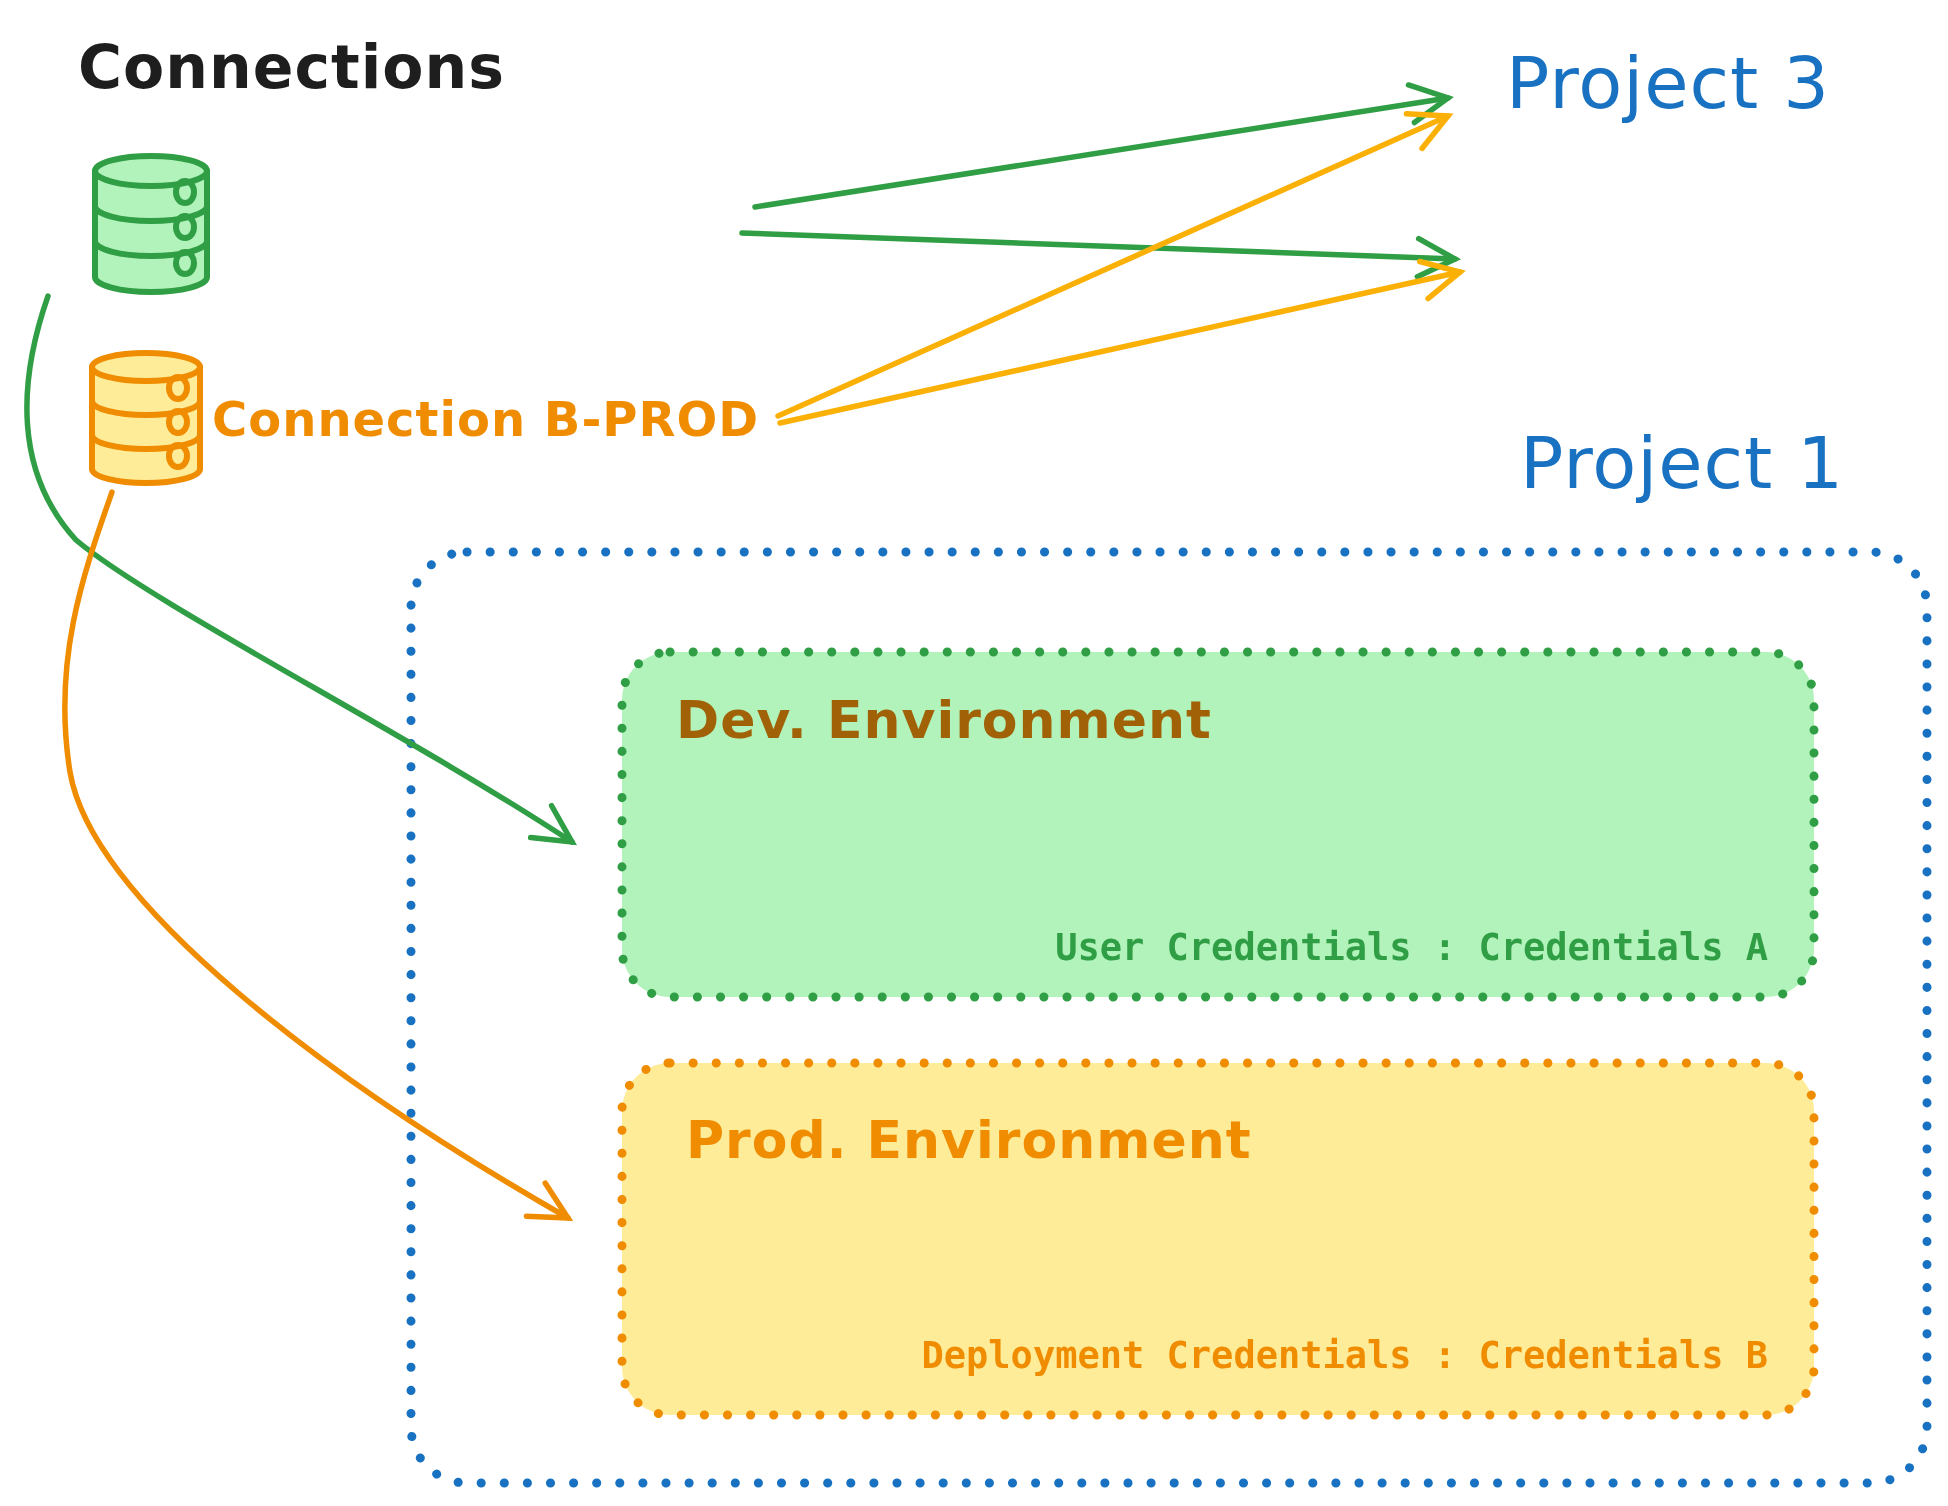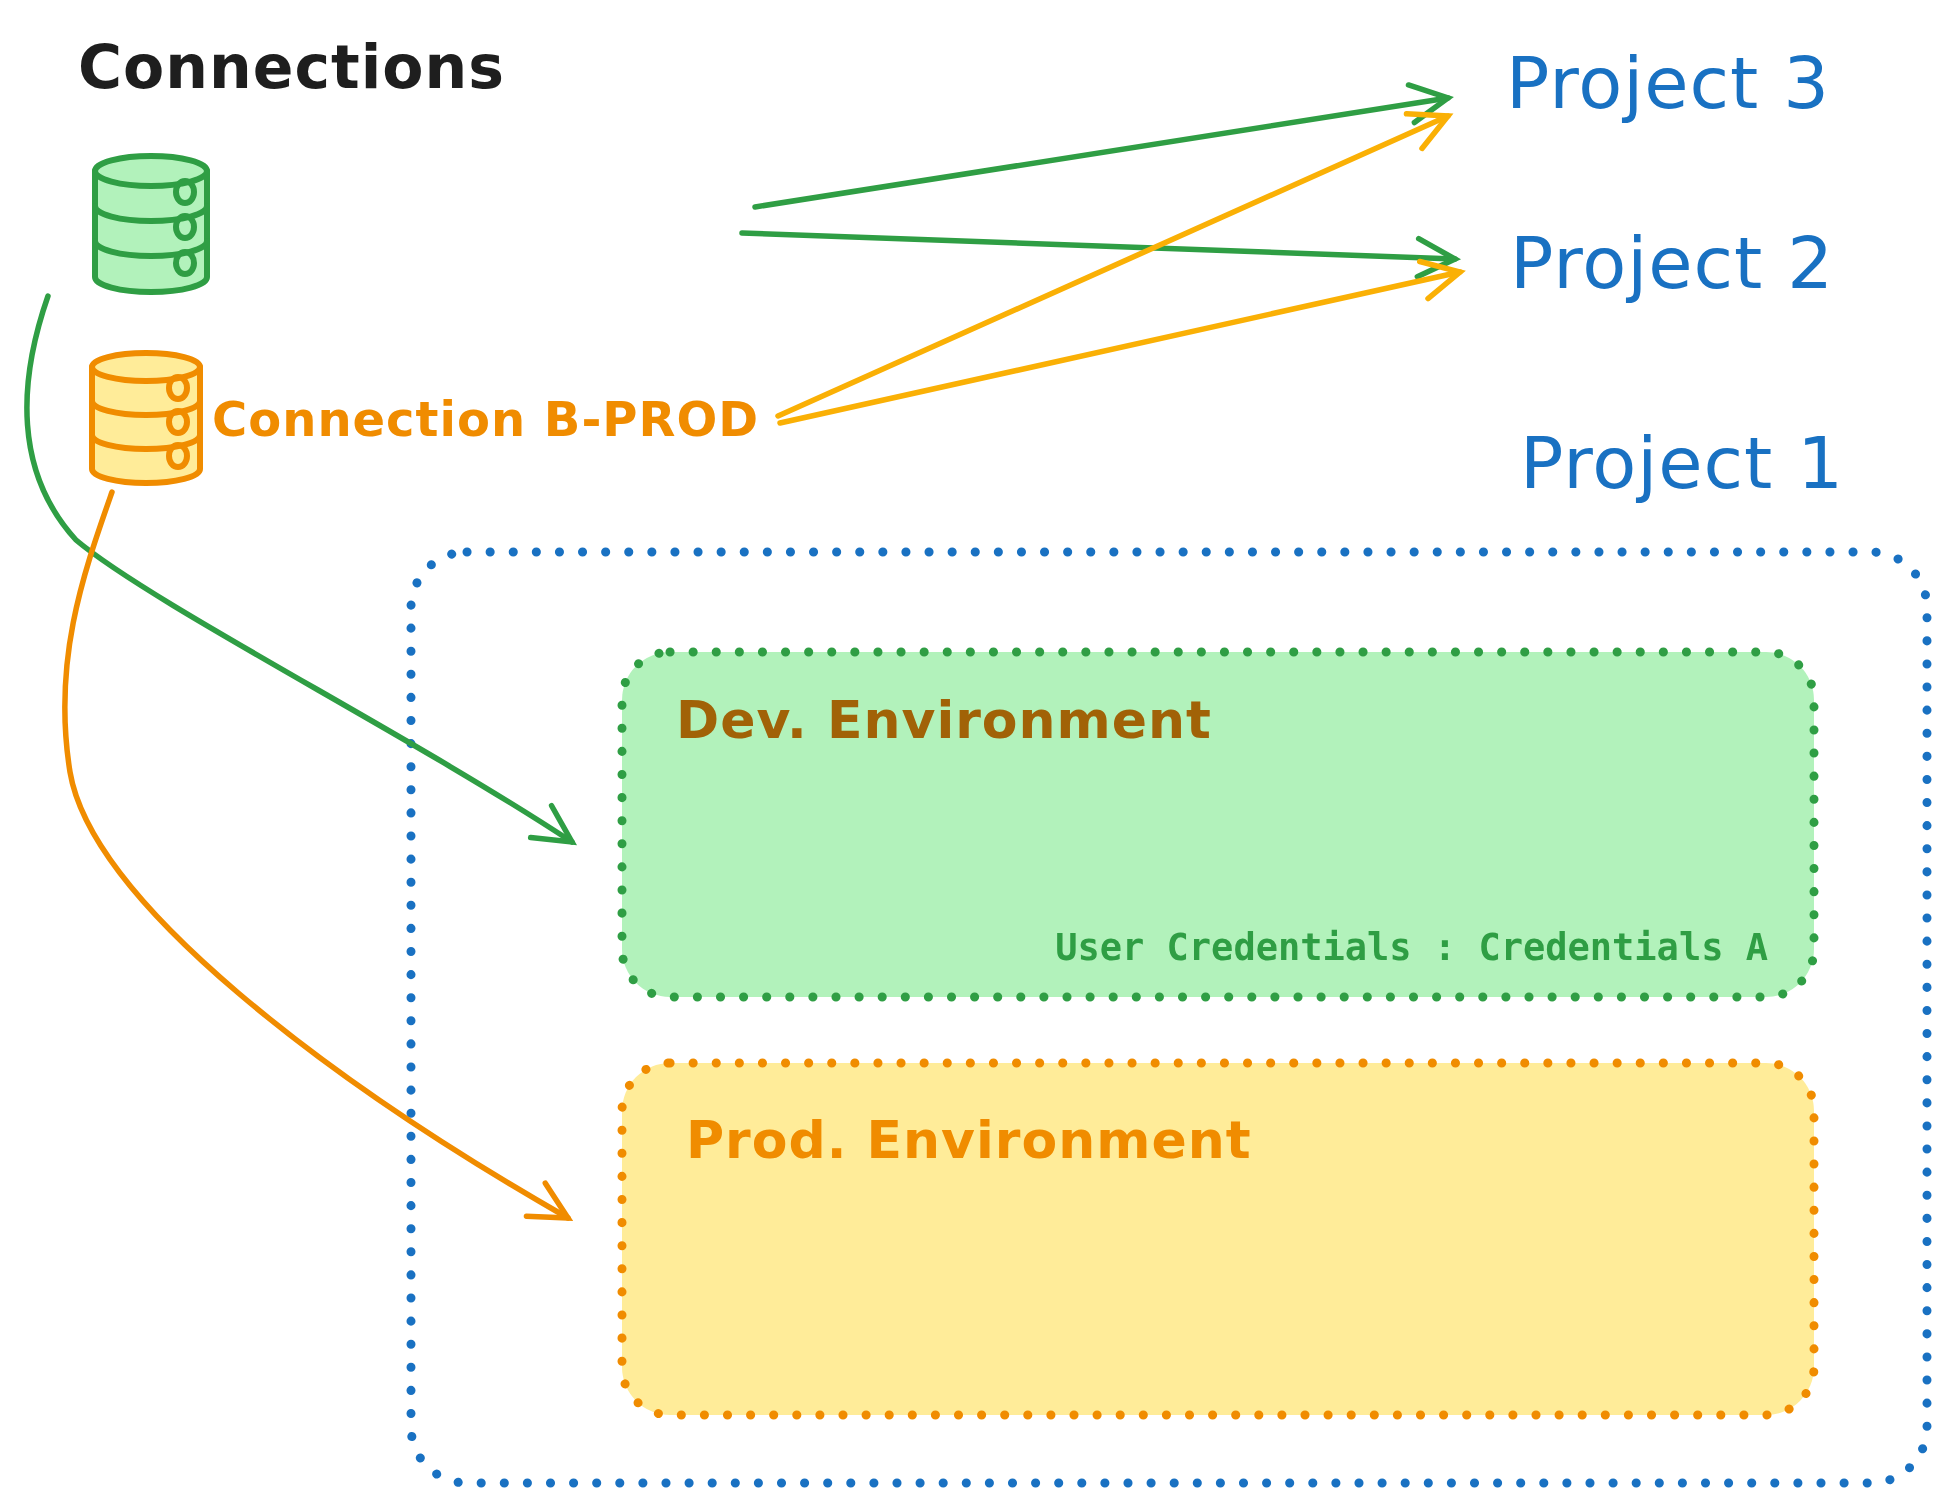--- a/index.html
+++ b/index.html
@@ -112,24 +112,24 @@
     </g>
   </svg>
 
   <div class="txt diagram-title">Connections</div>
 
 
   <div class="txt conn-label b-prod">Connection B-PROD</div>
 
   <div class="txt project-label p3">Project 3</div>
 
-  <div class="txt project-label p2">Project 2</div>
 
   <div class="txt project-label p1">Project 1</div>
 
   <div class="txt env-title dev">Dev. Environment</div>
 
   <div class="txt env-cred dev">User Credentials : Credentials A</div>
 
   <div class="txt env-title prod">Prod. Environment</div>
 
+  <div class="txt env-cred prod">Deployment Credentials : Credentials B</div>
 
 </div>
 
 </body></html>

